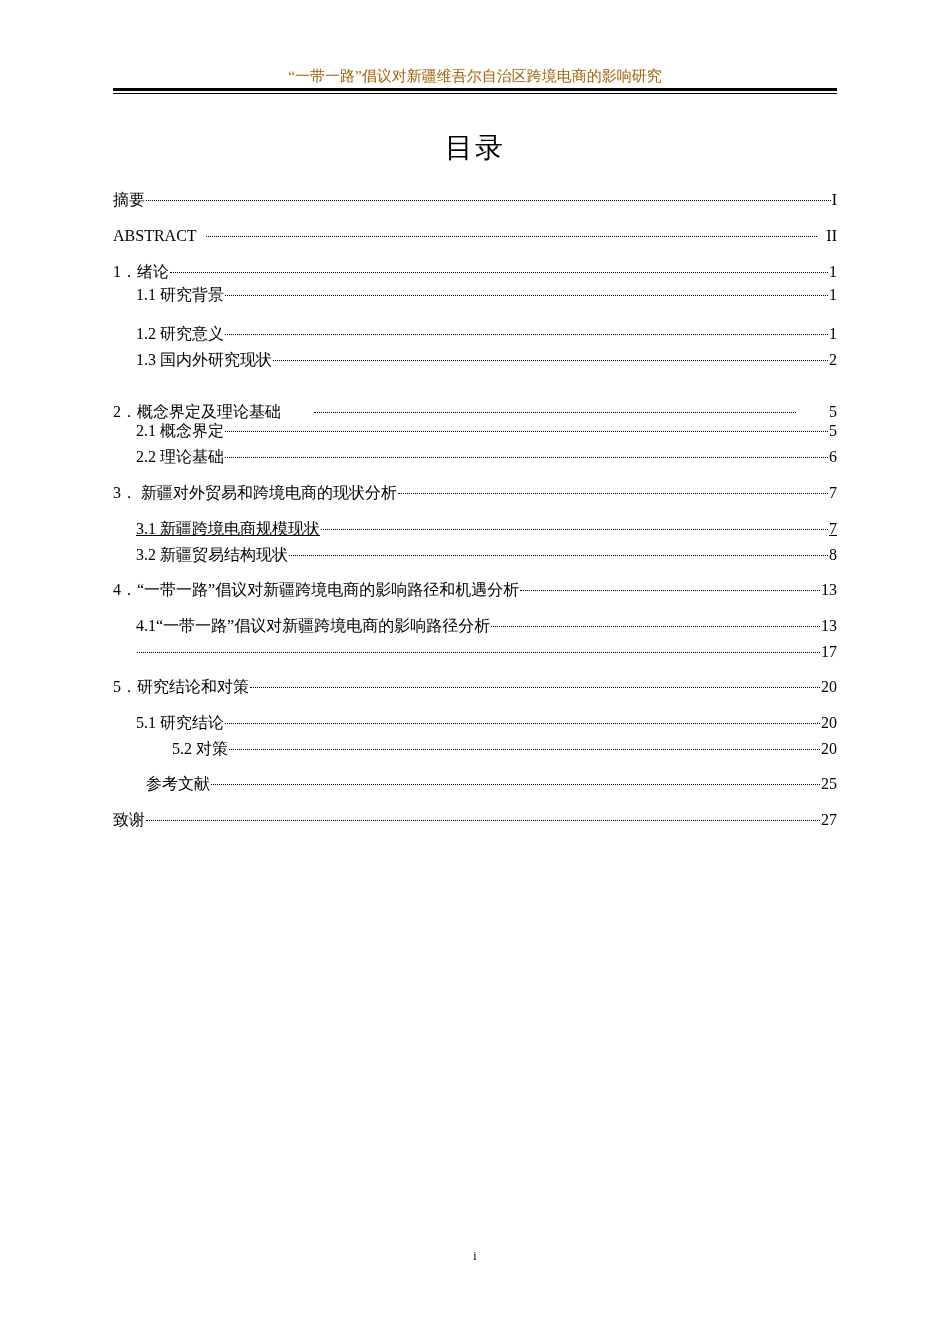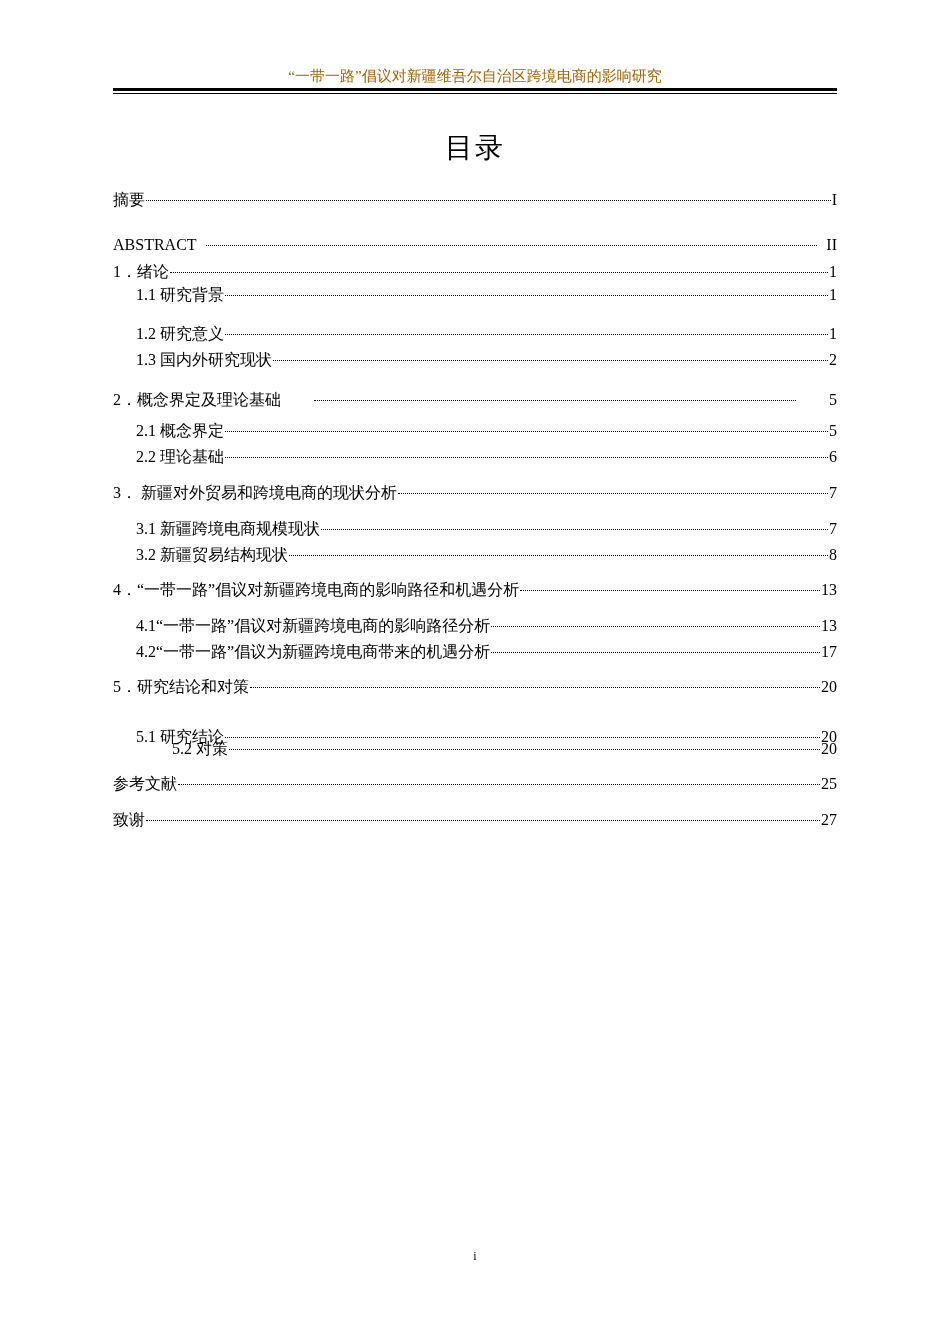--- a/index.html
+++ b/index.html
@@ -105,21 +105,21 @@
 <div class="header-rule-thin"></div>
 
 <div class="toc-title">目录</div>
 
 <div class="toc" id="toc">
     <div class="toc-entry level-1" style="top: 0px;">
       <span class="toc-label">摘要</span>
       <span class="toc-dots"></span>
       <span class="toc-page">I</span>
     </div>
-    <div class="toc-entry level-1" style="top: 45px; gap: 8px;">
+    <div class="toc-entry level-1" style="top: 36px; gap: 8px;">
       <span class="toc-label">ABSTRACT</span>
       <span class="toc-dots"></span>
       <span class="toc-page">II</span>
     </div>
     <div class="toc-entry level-1" style="top: 72px;">
       <span class="toc-label">1．绪论</span>
       <span class="toc-dots"></span>
       <span class="toc-page">1</span>
     </div>
     <div class="toc-entry level-2" style="top: 95px;">
@@ -130,81 +130,80 @@
     <div class="toc-entry level-2" style="top: 134px;">
       <span class="toc-label">1.2 研究意义</span>
       <span class="toc-dots"></span>
       <span class="toc-page">1</span>
     </div>
     <div class="toc-entry level-2" style="top: 160px;">
       <span class="toc-label">1.3 国内外研究现状</span>
       <span class="toc-dots"></span>
       <span class="toc-page">2</span>
     </div>
-    <div class="toc-entry level-1" style="top: 200px; gap: 32px;">
+    <div class="toc-entry level-1" style="top: 212px; gap: 32px;">
       <span class="toc-label">2．概念界定及理论基础</span>
       <span class="toc-dots"></span>
       <span class="toc-page">5</span>
     </div>
     <div class="toc-entry level-2" style="top: 231px;">
       <span class="toc-label">2.1 概念界定</span>
       <span class="toc-dots"></span>
       <span class="toc-page">5</span>
     </div>
     <div class="toc-entry level-2" style="top: 257px;">
       <span class="toc-label">2.2 理论基础</span>
       <span class="toc-dots"></span>
       <span class="toc-page">6</span>
     </div>
     <div class="toc-entry level-1" style="top: 293px;">
       <span class="toc-label">3．  新疆对外贸易和跨境电商的现状分析</span>
       <span class="toc-dots"></span>
       <span class="toc-page">7</span>
     </div>
-    <div class="toc-entry level-2" style="top: 329px;">
+    <div class="toc-entry level-2" style="top: 329px; text-decoration: underline;">
       <span class="toc-label">3.1 新疆跨境电商规模现状</span>
       <span class="toc-dots"></span>
       <span class="toc-page">7</span>
     </div>
     <div class="toc-entry level-2" style="top: 355px;">
       <span class="toc-label">3.2 新疆贸易结构现状</span>
       <span class="toc-dots"></span>
       <span class="toc-page">8</span>
     </div>
     <div class="toc-entry level-1" style="top: 390px;">
       <span class="toc-label">4．“一带一路”倡议对新疆跨境电商的影响路径和机遇分析</span>
       <span class="toc-dots"></span>
       <span class="toc-page">13</span>
     </div>
     <div class="toc-entry level-2" style="top: 426px;">
       <span class="toc-label">4.1“一带一路”倡议对新疆跨境电商的影响路径分析</span>
       <span class="toc-dots"></span>
       <span class="toc-page">13</span>
     </div>
     <div class="toc-entry level-2" style="top: 452px;">
-      <span class="toc-label">4.2“一带一路”倡议为新疆跨境电商带来的机遇分析</span>
       <span class="toc-dots"></span>
       <span class="toc-page">17</span>
     </div>
     <div class="toc-entry level-1" style="top: 487px;">
       <span class="toc-label">5．研究结论和对策</span>
       <span class="toc-dots"></span>
       <span class="toc-page">20</span>
     </div>
-    <div class="toc-entry level-2" style="top: 523px; margin-top: 14px;">
+    <div class="toc-entry level-2" style="top: 523px;">
       <span class="toc-label">5.1 研究结论</span>
       <span class="toc-dots"></span>
       <span class="toc-page">20</span>
     </div>
     <div class="toc-entry level-2" style="top: 549px; margin-left: 36px;">
       <span class="toc-label">5.2 对策</span>
       <span class="toc-dots"></span>
       <span class="toc-page">20</span>
     </div>
-    <div class="toc-entry level-1" style="top: 584px;">
+    <div class="toc-entry level-1" style="top: 584px; margin-left: 33px;">
       <span class="toc-label">参考文献</span>
       <span class="toc-dots"></span>
       <span class="toc-page">25</span>
     </div>
     <div class="toc-entry level-1" style="top: 620px;">
       <span class="toc-label">致谢</span>
       <span class="toc-dots"></span>
       <span class="toc-page">27</span>
     </div>
   </div>

